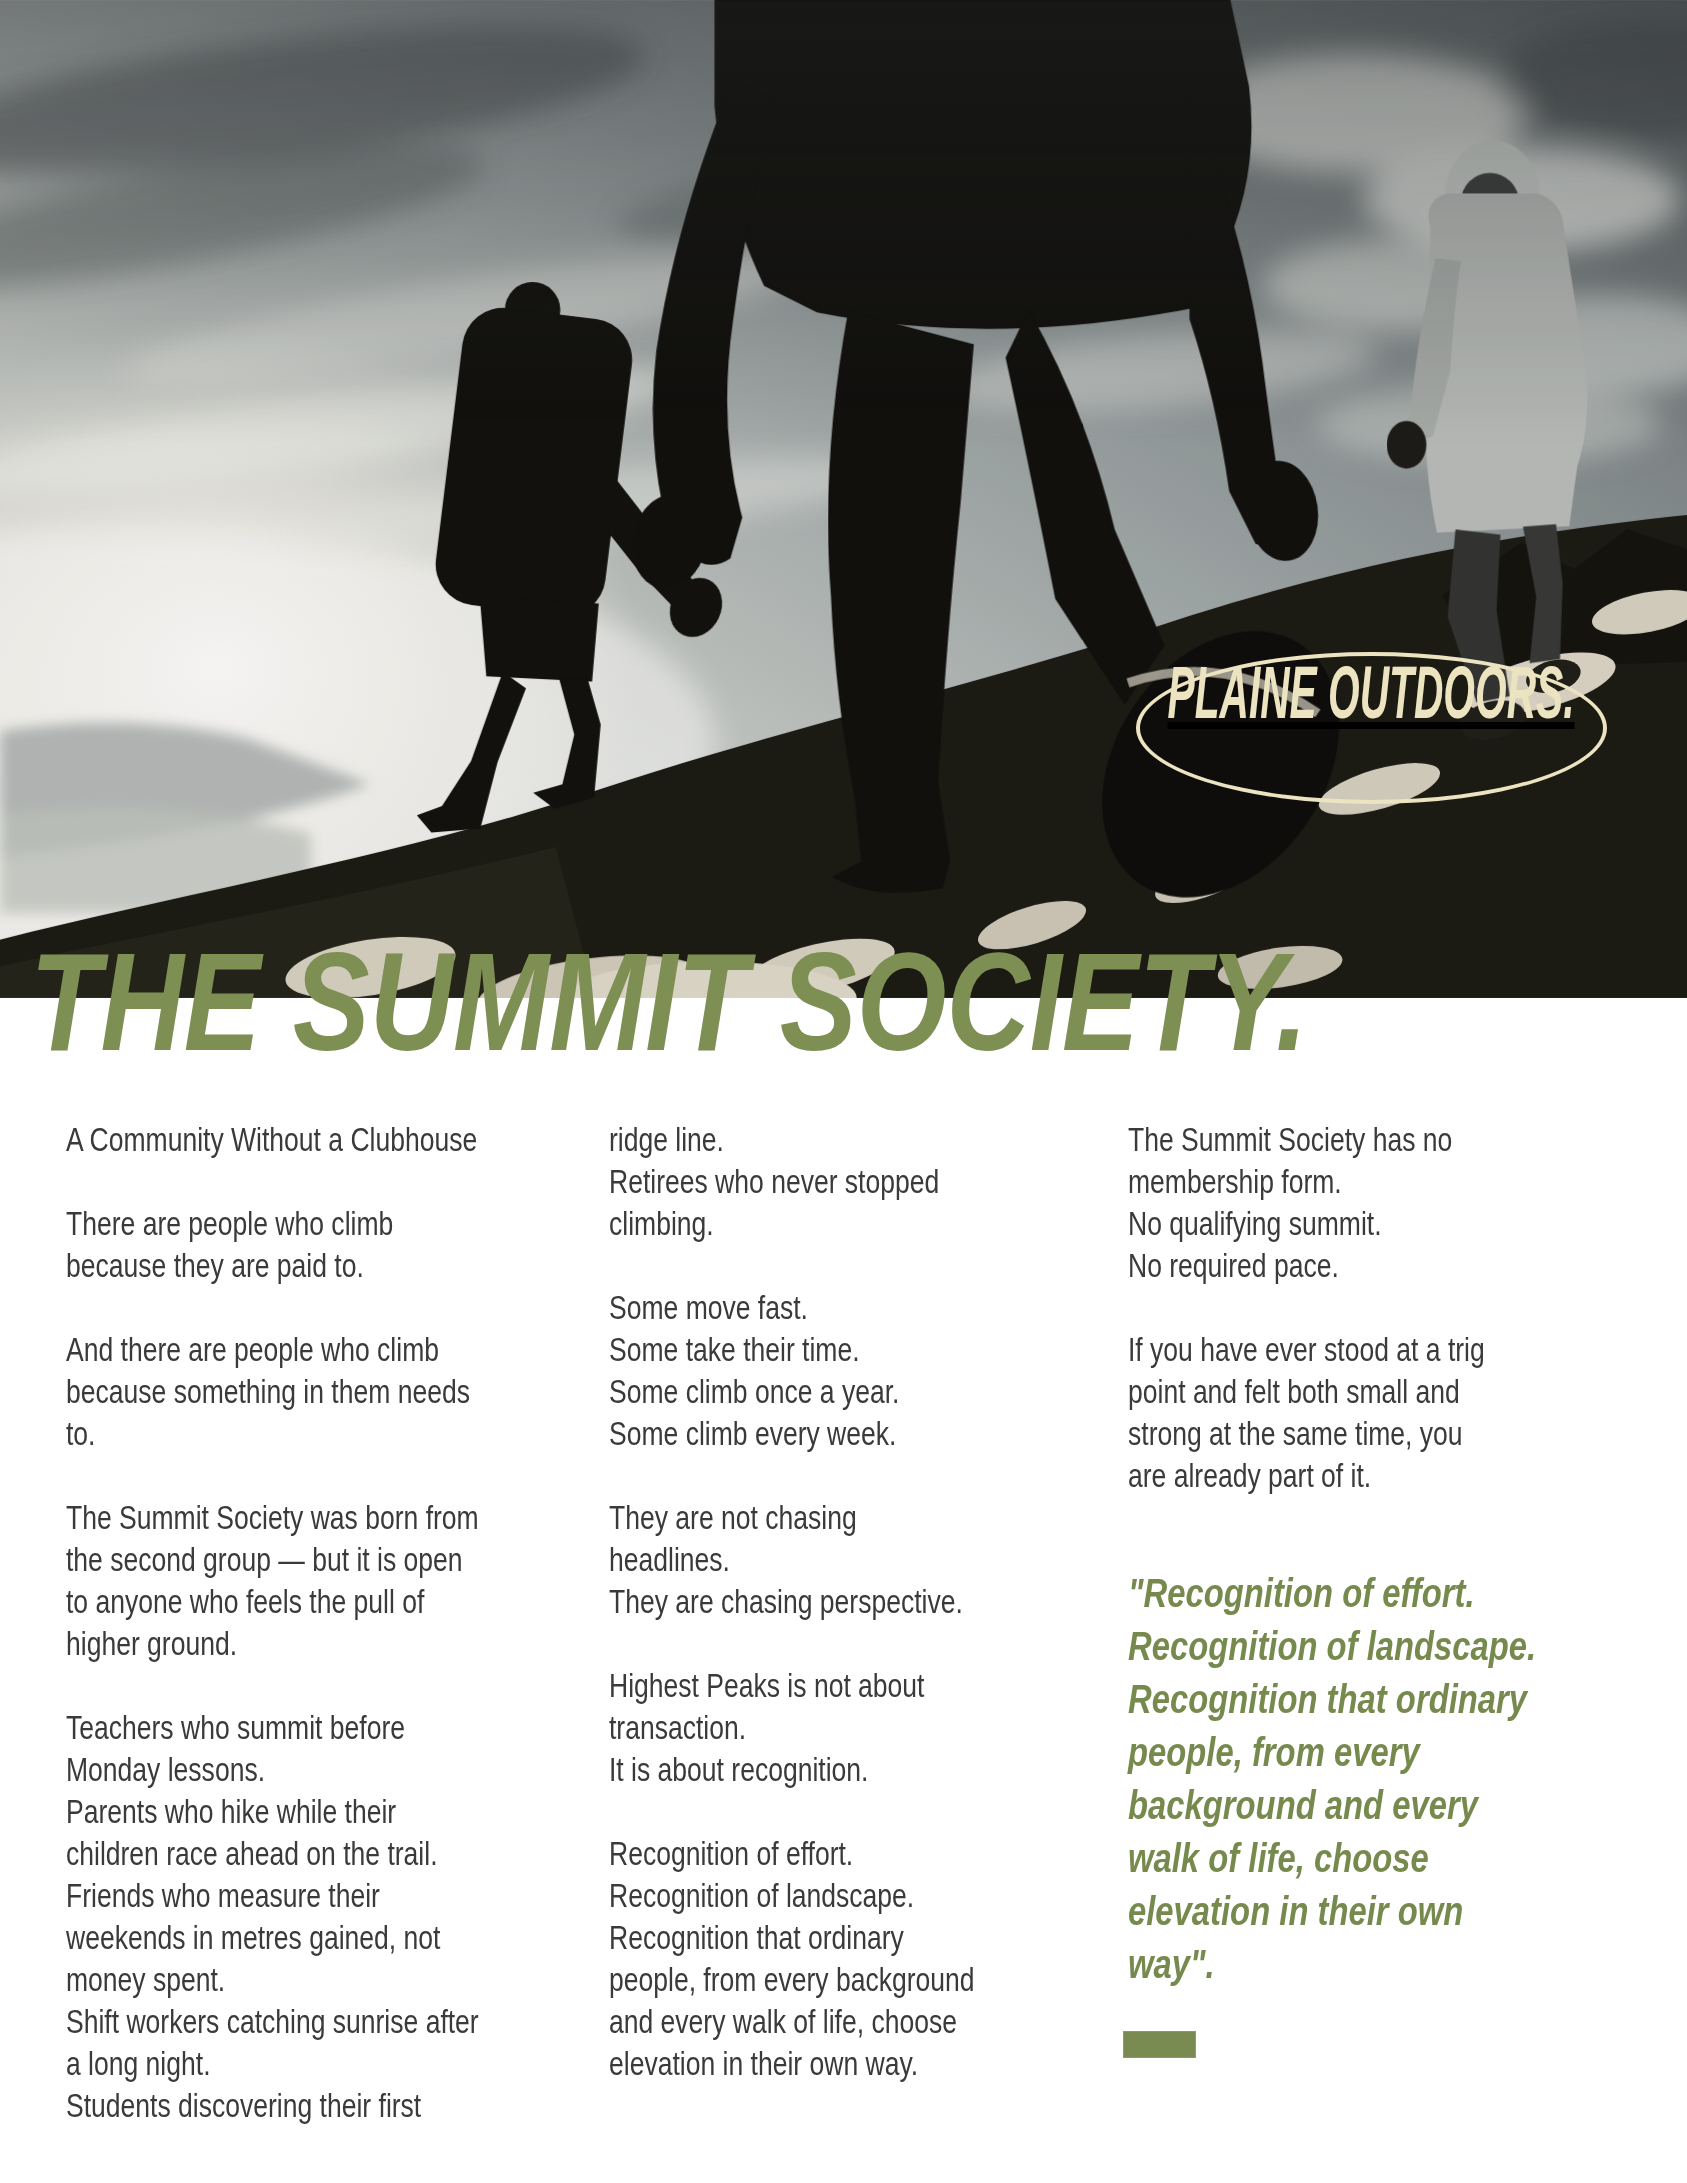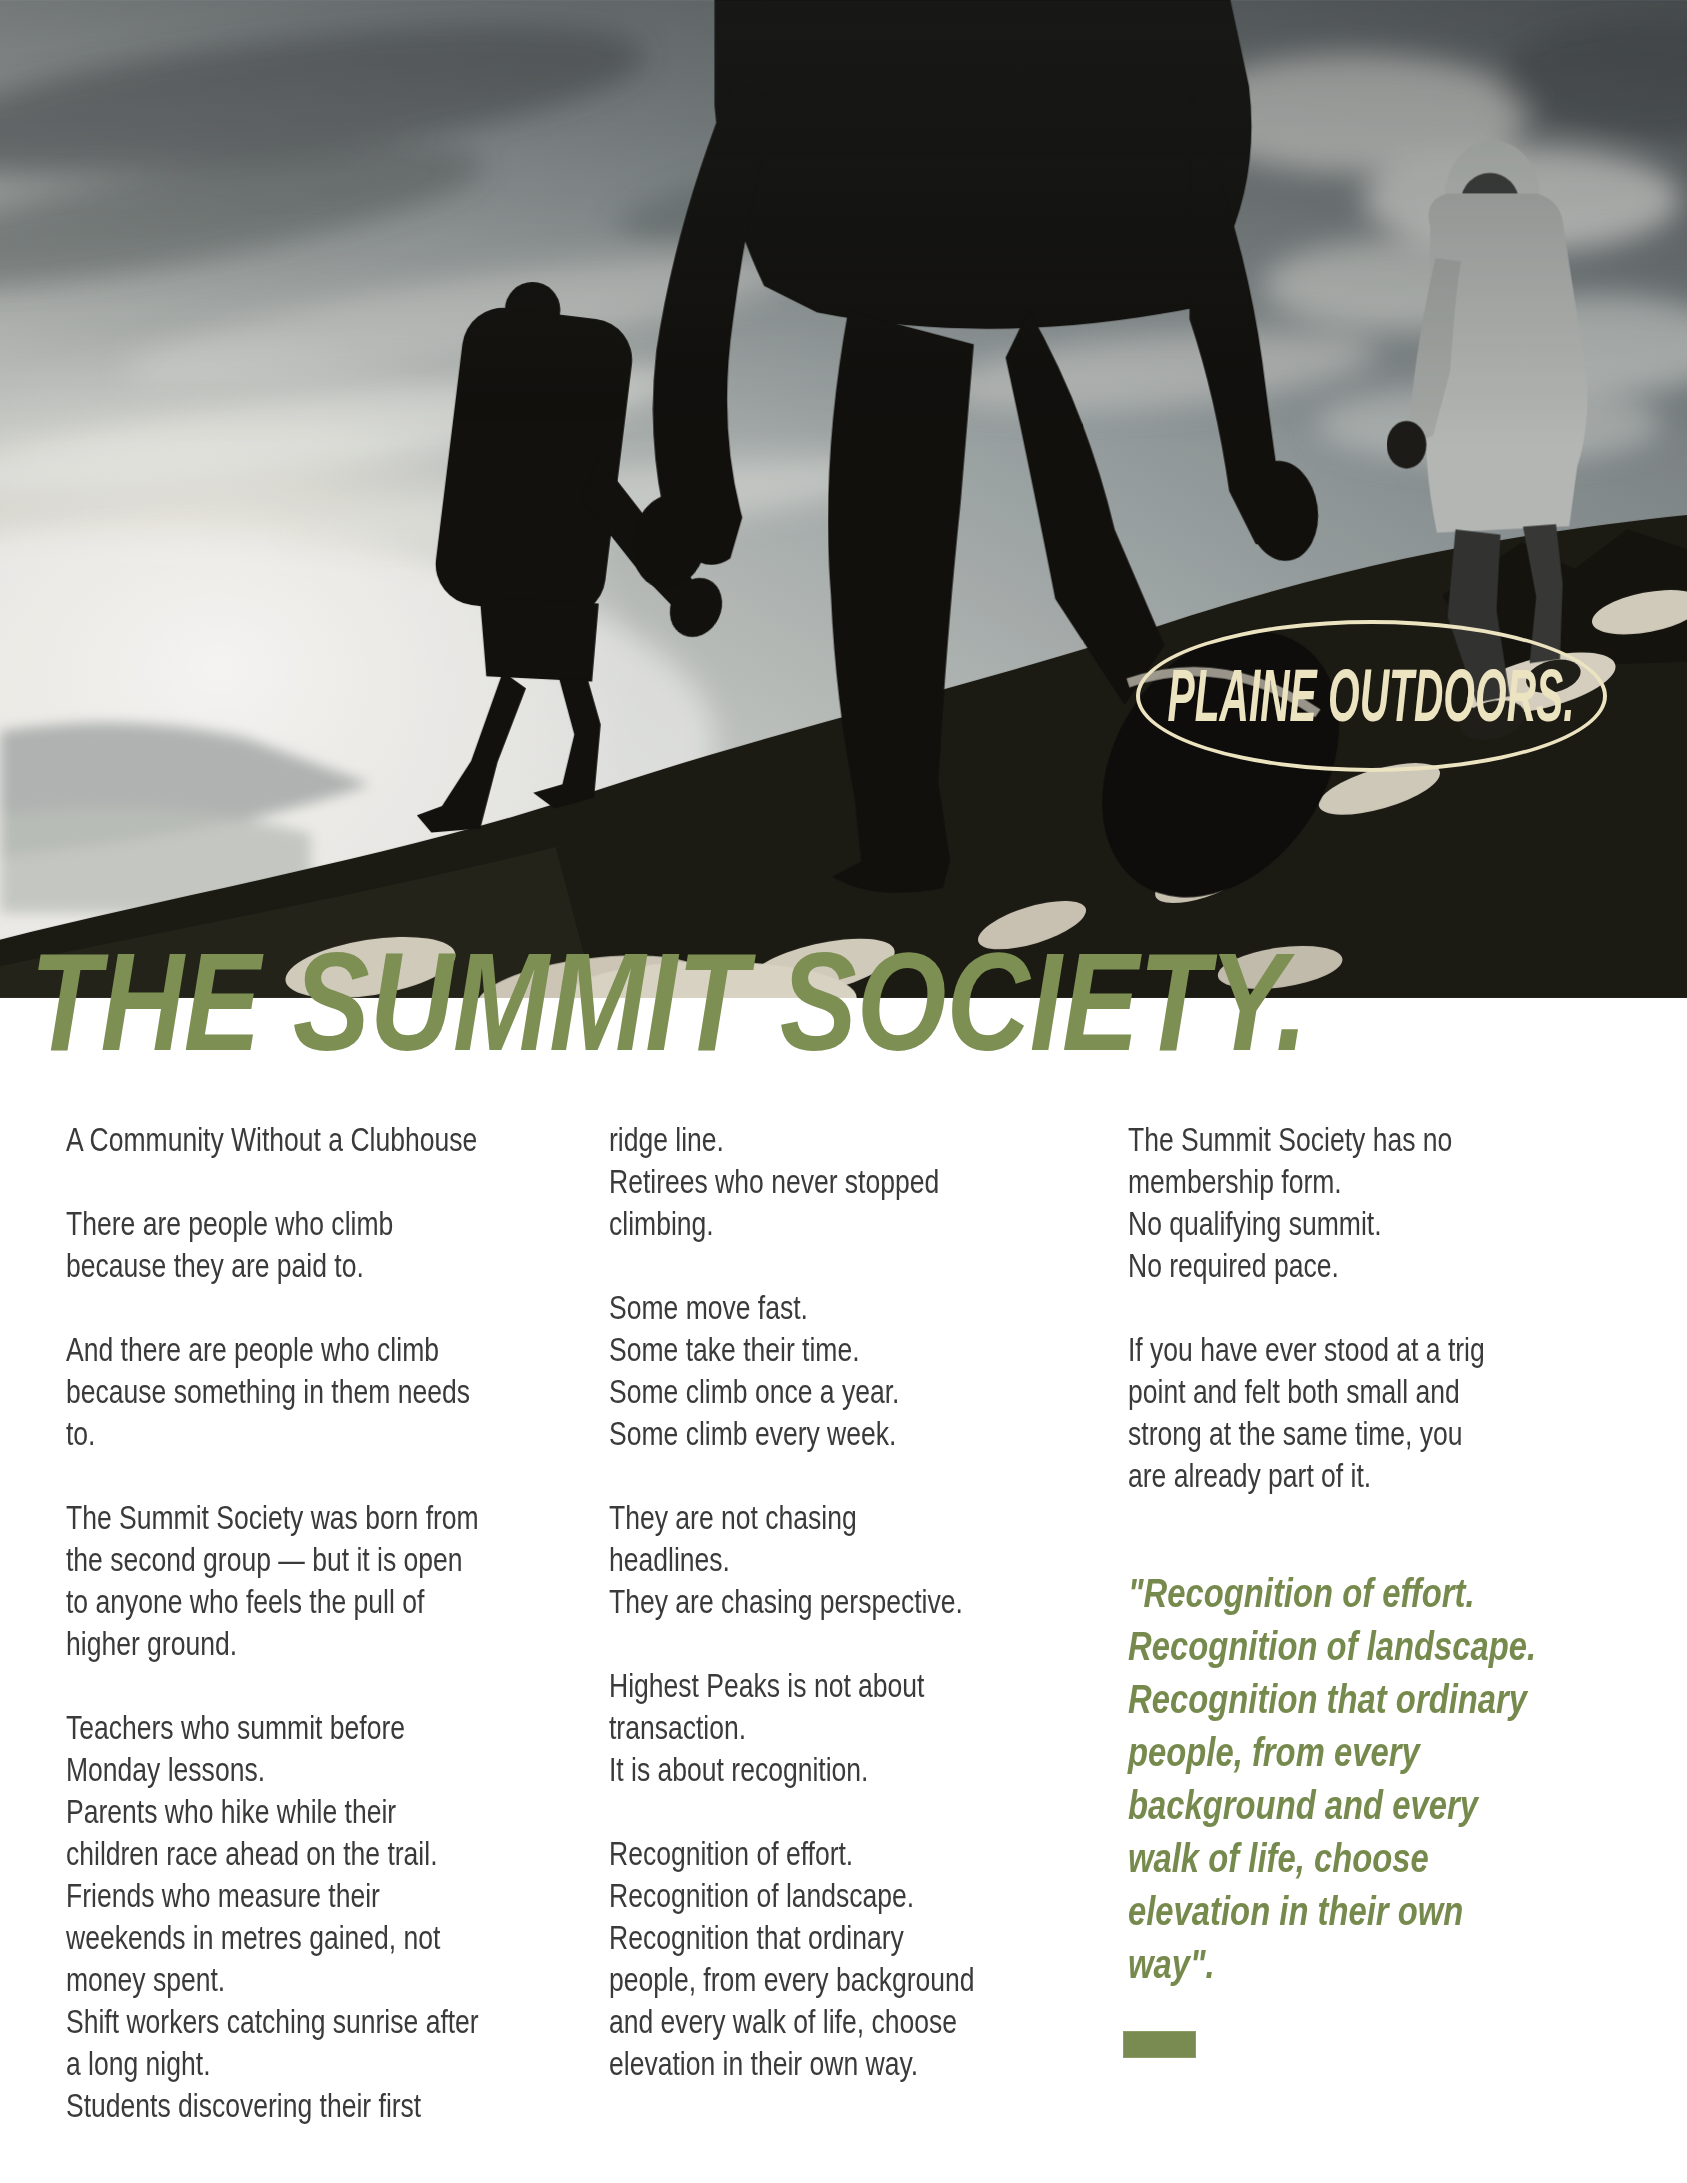--- a/index.html
+++ b/index.html
@@ -13,24 +13,25 @@
 
   
   .photo-wrap {
     position:absolute; left:0; top:0; width:1687px; height:998px;
     overflow:hidden; background:#8d9496;
   }
   .photo-wrap svg { display:block; }
 
   
   .badge {
-    position:absolute; left:1136px; top:620px; width:471px; height:152px;
+    position:absolute; left:1136px; top:652px; width:471px; height:152px;
     border:4px solid #ece3c1; border-radius:50%;
-    display:flex; align-items:center; justify-content:center;
+    display:flex; justify-content:center;
     z-index:3;
+    text-decoration:underline;
   }
   .badge-label {
     display:inline-block;
     font-family:"Liberation Sans", sans-serif;
     font-style:italic; font-weight:700;
     font-size:74px; line-height:1;
     color:#ece3c1; white-space:nowrap;
     transform:scaleX(0.55);
     letter-spacing:0px;
   }

